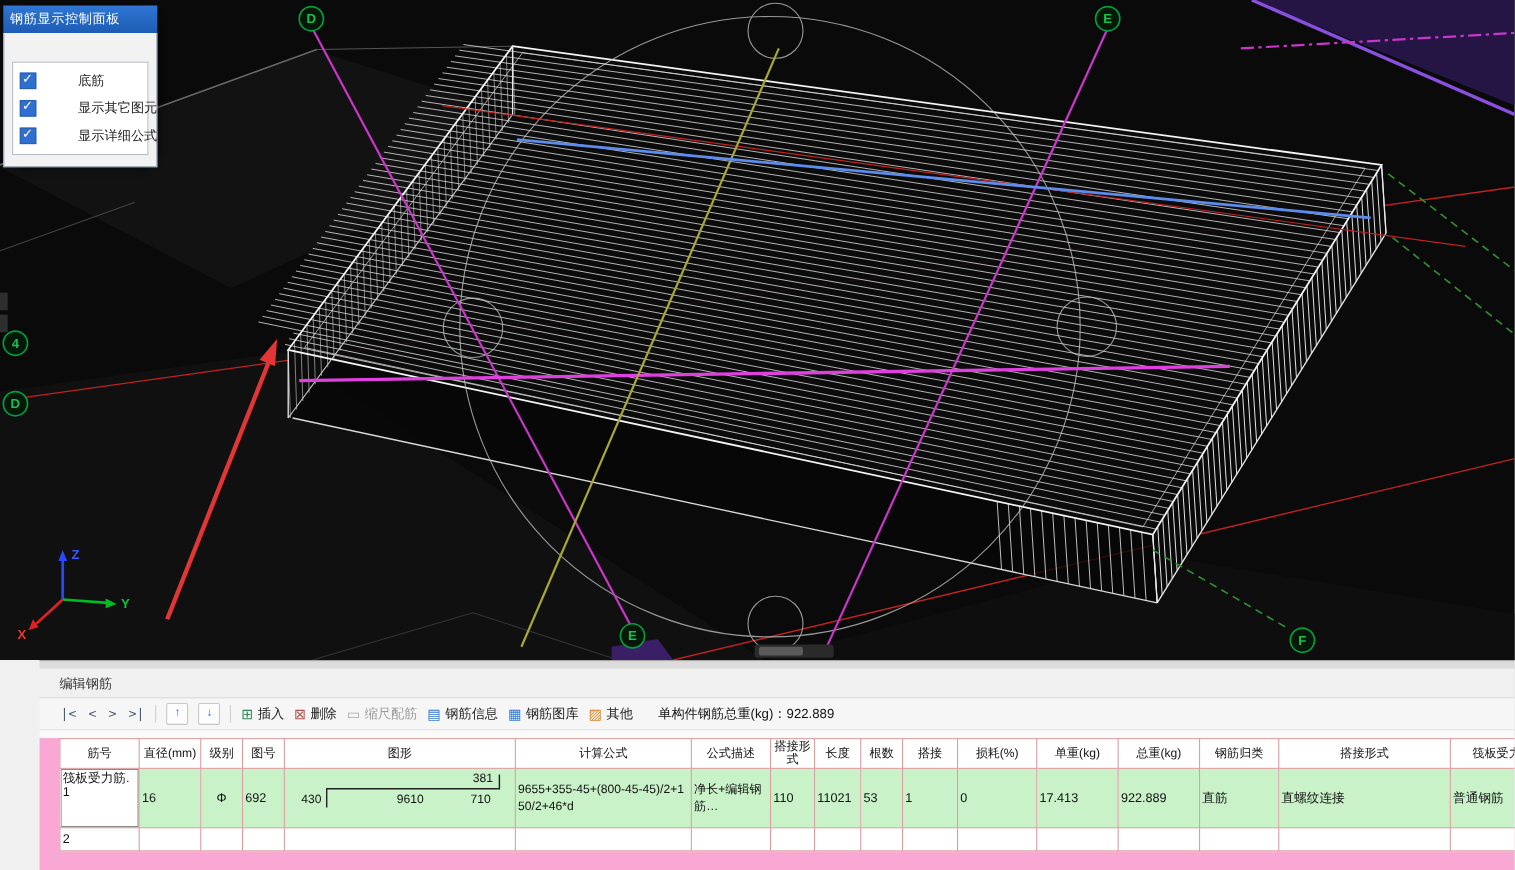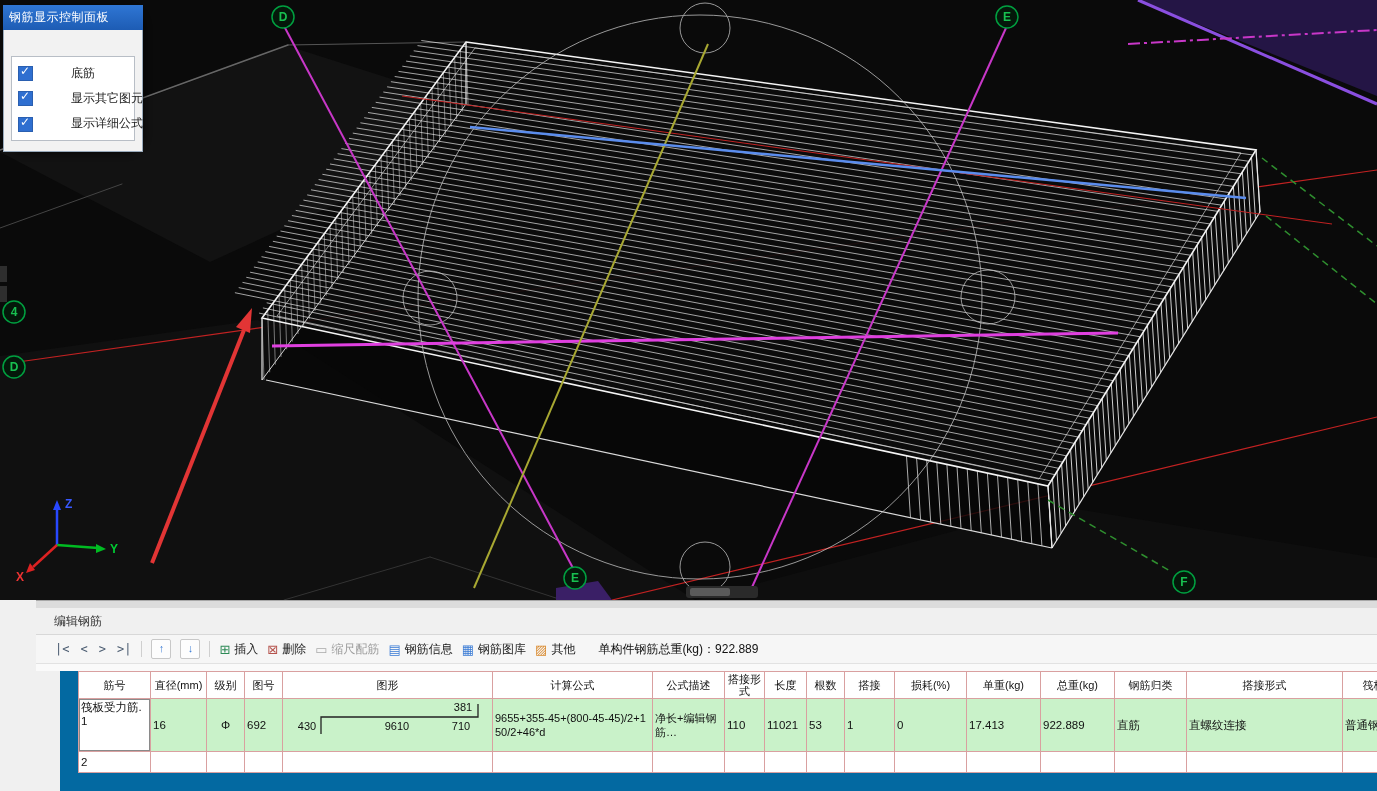--- a/index.html
+++ b/index.html
@@ -8,41 +8,41 @@
   
   #viewport{position:relative;width:1377px;height:600px;background:#0a0a0a;flex:none;}
   #viewport svg{display:block;}
   
   #ctrl-panel{position:absolute;left:3px;top:5px;width:140px;box-shadow:2px 2px 6px rgba(0,0,0,.5);border-radius:21px;}
   #ctrl-panel .titlebar{background:linear-gradient(#2f76d4,#1d5cb4);color:#fff;font-size:12px;
      padding:4px 6px;letter-spacing:.5px;}
   #ctrl-panel .body{background:#f2f2f2;border:1px solid #9ab;border-top:none;padding:26px 7px 10px 7px;}
   #ctrl-panel .groupbox{background:#fff;border:1px solid #b8bec6;padding:8px 6px;}
   .chk-row{display:flex;align-items:center;gap:5px;margin:0 0 8px 0;cursor:default;}
-  .chk-row:last-child{margin-bottom:0;align-items:flex-end;}
+  .chk-row:last-child{margin-bottom:0;}
   .chk-box{width:13px;height:13px;background:#2f6fd0;border:1px solid #2a5fb0;flex:none;position:relative;}
   .chk-box::after{content:"✓";position:absolute;left:1px;top:-3px;color:#fff;font-size:12px;}
   .chk-label{font-size:12px;color:#222;white-space:nowrap;margin-left:33px;}
   
   #edit-panel{flex:1;display:flex;flex-direction:column;background:#f0f0f0;min-height:0;padding-left:36px;}
   .splitter{height:7px;background:#dcdcdc;border-top:1px solid #a8a8a8;flex:none;}
   .panel-title{height:26px;line-height:26px;background:#f0f0f0;border-bottom:1px solid #d8d8d8;
      padding-left:18px;font-size:12px;color:#333;flex:none;}
   .toolbar{height:28px;background:#f6f6f6;display:flex;align-items:center;gap:9px;
      padding-left:18px;font-size:12px;color:#222;flex:none;border-bottom:1px solid #e2e2e2;}
   .nav-btn{color:#4a5b70;font-family:"DejaVu Sans Mono",monospace;font-size:12px;padding:0 1px;cursor:default;}
   .tb-sep{width:1px;height:16px;background:#cfcfcf;}
   .mini-btn{border:1px solid #c8c8c8;background:#fdfdfd;color:#3a7bd5;font-size:11px;
      width:18px;height:18px;line-height:16px;text-align:center;border-radius:2px;cursor:default;}
   .tb-btn{display:flex;align-items:center;gap:4px;cursor:default;white-space:nowrap;}
   .tb-btn .ico{font-size:13px;line-height:13px;}
   .tb-btn.disabled{color:#9a9a9a;}
   .tb-total{margin-left:14px;color:#111;white-space:nowrap;}
   
-  .table-wrap{flex:1;background:#0369a1;overflow:hidden;margin-left:24px;}
+  .table-wrap{flex:1;background:#f9a8d4;overflow:hidden;}
   .gap{height:7px;background:#fafafa;}
   table.grid{border-collapse:collapse;table-layout:fixed;width:1359px;margin-left:18px;
      background:#fff;font-size:11.5px;color:#111;}
   table.grid th,table.grid td{border:1px solid #d9a0a0;padding:1px 2px;overflow:hidden;vertical-align:middle;}
   table.grid th{font-weight:normal;font-size:11px;height:22px;text-align:center;background:#fff;word-break:break-all;line-height:1.1;}
   tr.row-data td{background:#c9f2c9;height:50px;text-align:left;word-break:break-all;}
   tr.row-data td.c{text-align:center;}
   tr.row-data td.cell-selected{background:#fff;vertical-align:top;box-shadow:inset 0 0 0 1px #8a8a8a;}
   tr.row-next td{background:#fff;height:18px;text-align:left;}
   td.formula{font-size:11px;line-height:1.3;}

